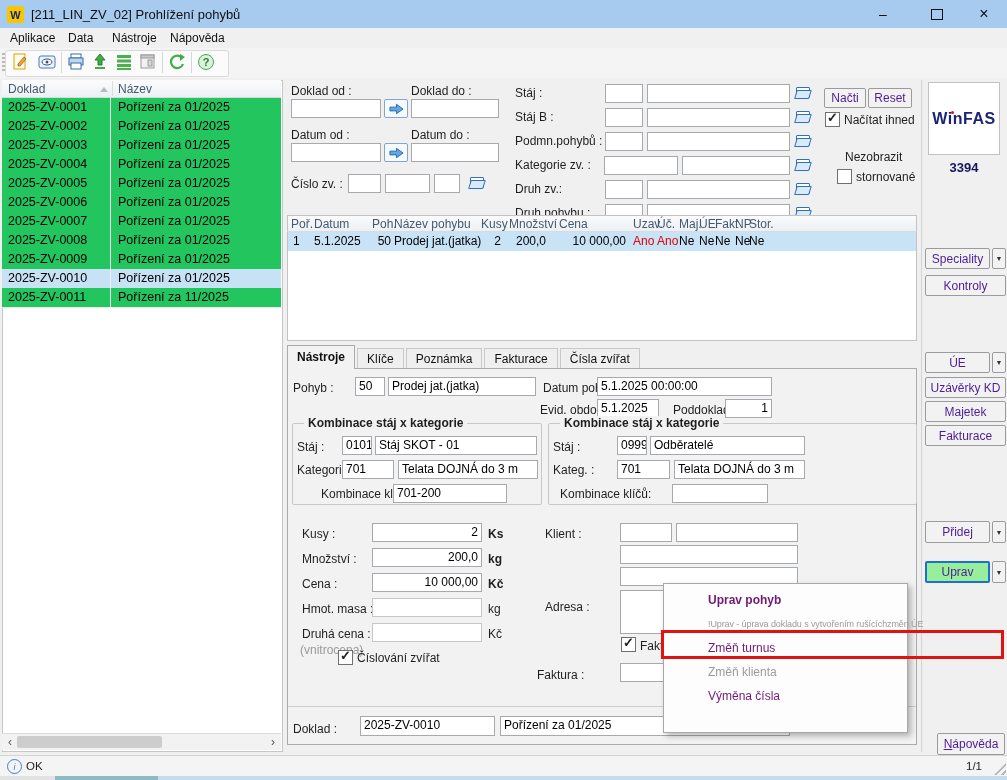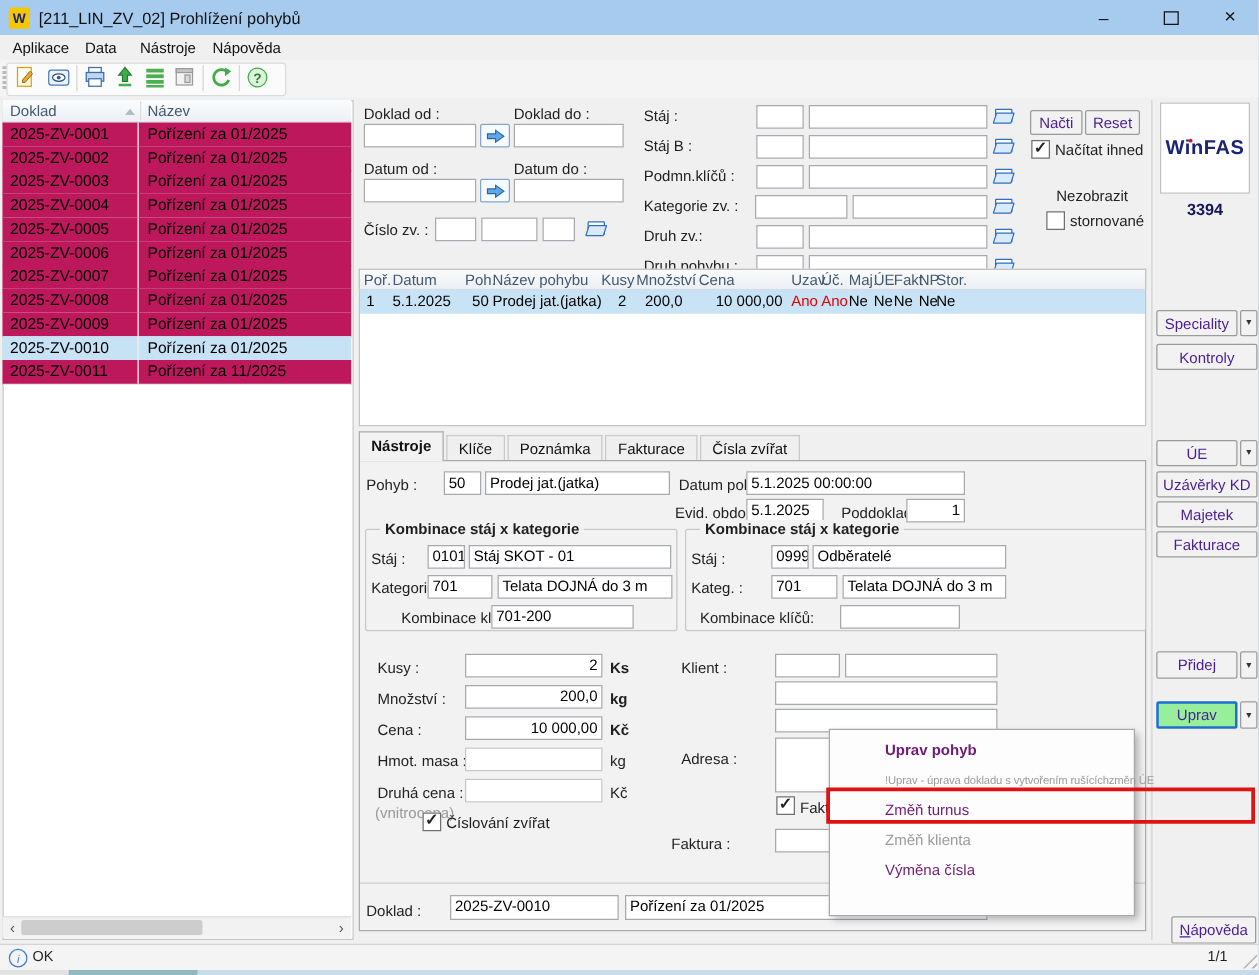--- a/index.html
+++ b/index.html
@@ -30,21 +30,21 @@
   .tbwrap{position:absolute;left:5px;top:50px;width:222px;height:25px;background:#FBFBFB;border:1px solid #DADADA;border-radius:3px;}
   .grip{position:absolute;left:2px;top:53px;width:3px;height:19px;background-image:repeating-linear-gradient(#B9B9B9 0 2px,transparent 2px 4px);}
   .tsep{position:absolute;top:52px;width:1px;height:21px;background:#D6D6D6;}
   .ticon{position:absolute;top:52px;width:20px;height:20px;display:flex;align-items:center;justify-content:center;}
   .docpanel{position:absolute;left:2px;top:80px;width:281px;height:672px;background:#fff;border:1px solid #C6C6C6;box-sizing:border-box;}
   .dochead{position:absolute;left:2px;top:80px;width:279px;height:18px;background:linear-gradient(#FBFCFD,#ECF0F4);
            border-bottom:1px solid #D7DBE0;box-sizing:border-box;}
   .dochead .ht{position:absolute;top:2px;font-size:12px;color:#44596E;}
   .sorttri{position:absolute;left:98px;top:7px;width:0;height:0;border-left:4px solid transparent;border-right:4px solid transparent;border-bottom:5px solid #B3BDC7;}
   .colsep{position:absolute;left:110px;top:1px;width:1px;height:15px;background:#D9DDE2;}
-  .drow{position:absolute;left:2px;width:279px;height:19px;font-size:12.5px;color:#000;border-bottom:1px solid #E7E7E7;background:#be185d;}
+  .drow{position:absolute;left:2px;width:279px;height:19px;font-size:12.5px;color:#000;border-bottom:1px solid #E7E7E7;background:#22c55e;}
   .drow.sel{background:#C7E2F5;}
   .drow .c1{position:absolute;left:6px;top:2px;}
   .drow .c2{position:absolute;left:116px;top:2px;}
   .drow .vline{position:absolute;left:108px;top:0;width:1px;height:19px;background:#EFEFEF;}
   .hscroll{position:absolute;left:2px;top:733px;width:279px;height:17px;background:#F2F2F2;border-top:1px solid #DDD;box-sizing:border-box;}
   .harrow{position:absolute;top:0;width:14px;height:16px;display:flex;align-items:center;justify-content:center;color:#555;font-size:12px;}
   .harrow.l::after{content:"‹";} .harrow.r2::after{content:"›";}
   .hthumb{position:absolute;left:15px;top:2px;width:145px;height:12px;background:#CDCDCD;border-radius:2px;}
   .grid{position:absolute;left:287px;top:215px;width:630px;height:126px;background:#fff;border:1px solid #C3C3C3;box-sizing:border-box;}
   .ghead{position:absolute;left:287px;top:215px;width:630px;height:17px;background:linear-gradient(#FAFBFC,#ECF0F4);
@@ -269,21 +269,21 @@
     </span>
 
   <span class="lbl" style="left:515px;top:110px;">Stáj B :</span>
   <div class="tbox" style="left:605px;top:108px;width:38px;"></div>
   <div class="tbox" style="left:647px;top:108px;width:143px;"></div>
   <span class="fold" style="left:794px;top:110px;">
       <i></i>
       <b></b>
     </span>
 
-  <span class="lbl" style="left:515px;top:134px;">Podmn.klíčů :</span>
+  <span class="lbl" style="left:515px;top:134px;">Podmn.pohybů :</span>
   <div class="tbox" style="left:605px;top:132px;width:38px;"></div>
   <div class="tbox" style="left:647px;top:132px;width:143px;"></div>
   <span class="fold" style="left:794px;top:134px;">
       <i></i>
       <b></b>
     </span>
 
   <span class="lbl" style="left:515px;top:158px;">Kategorie zv. :</span>
   <div class="tbox" style="left:604px;top:156px;width:74px;"></div>
   <div class="tbox" style="left:682px;top:156px;width:108px;"></div>

